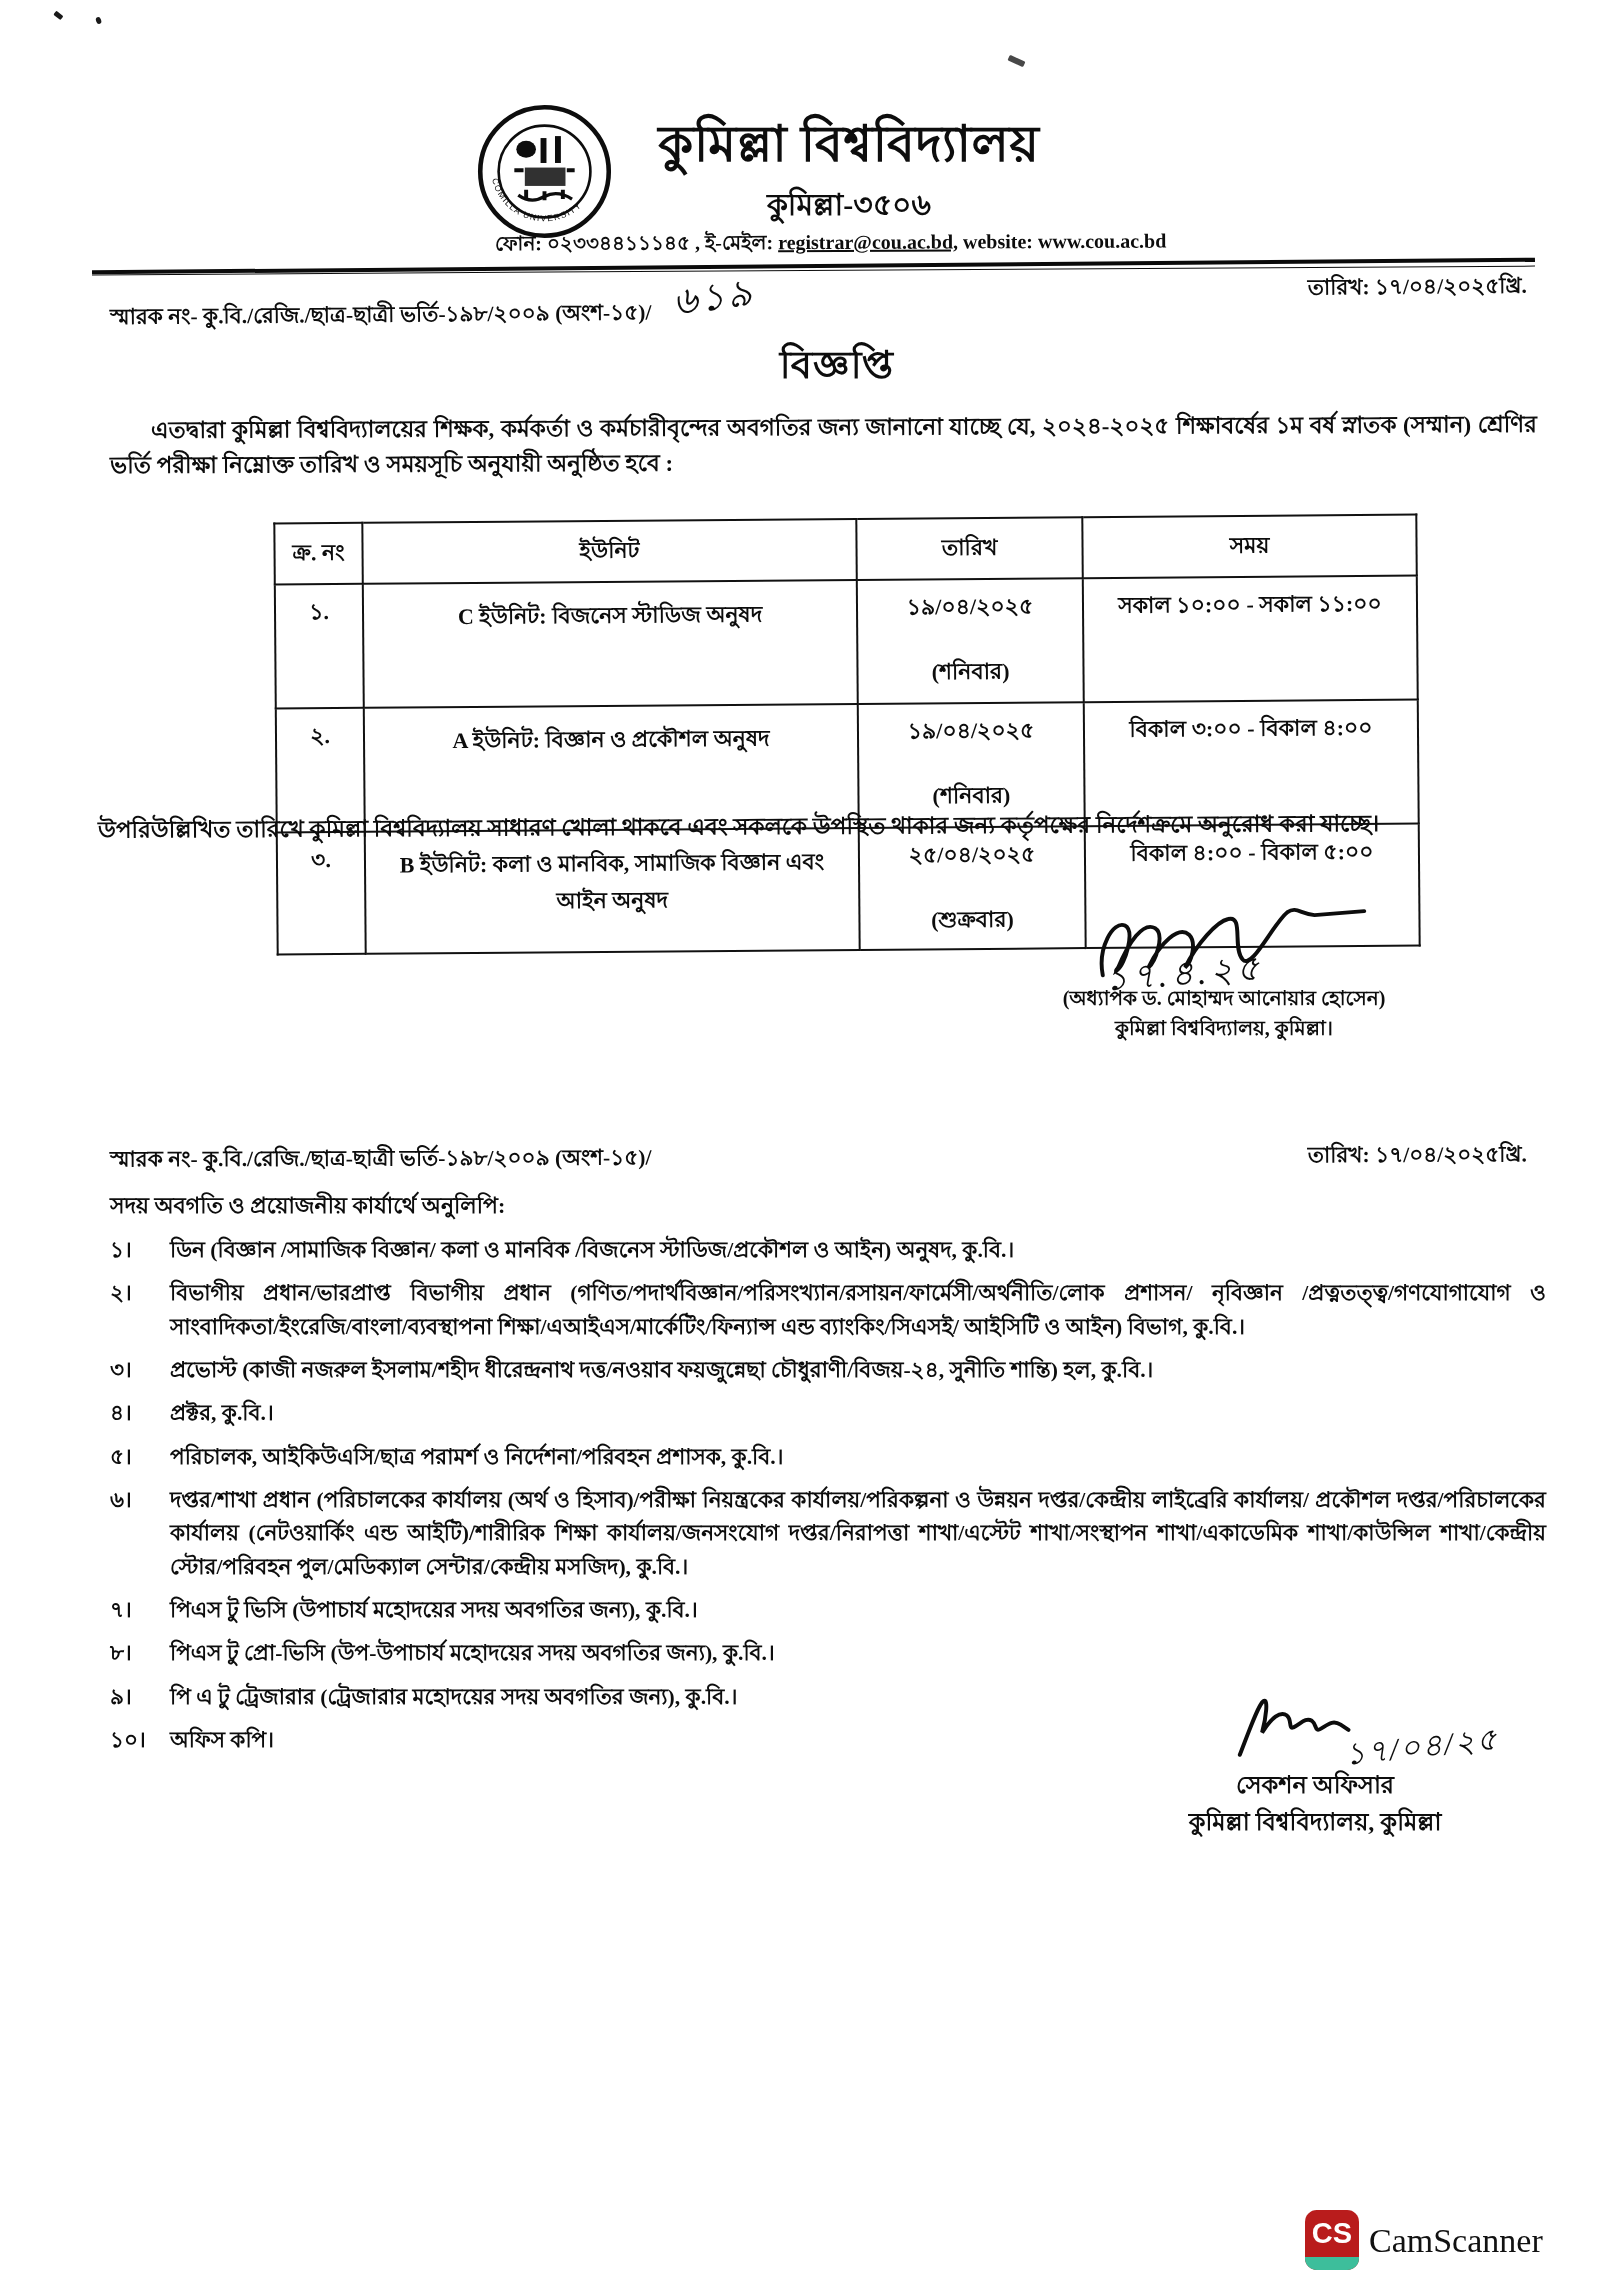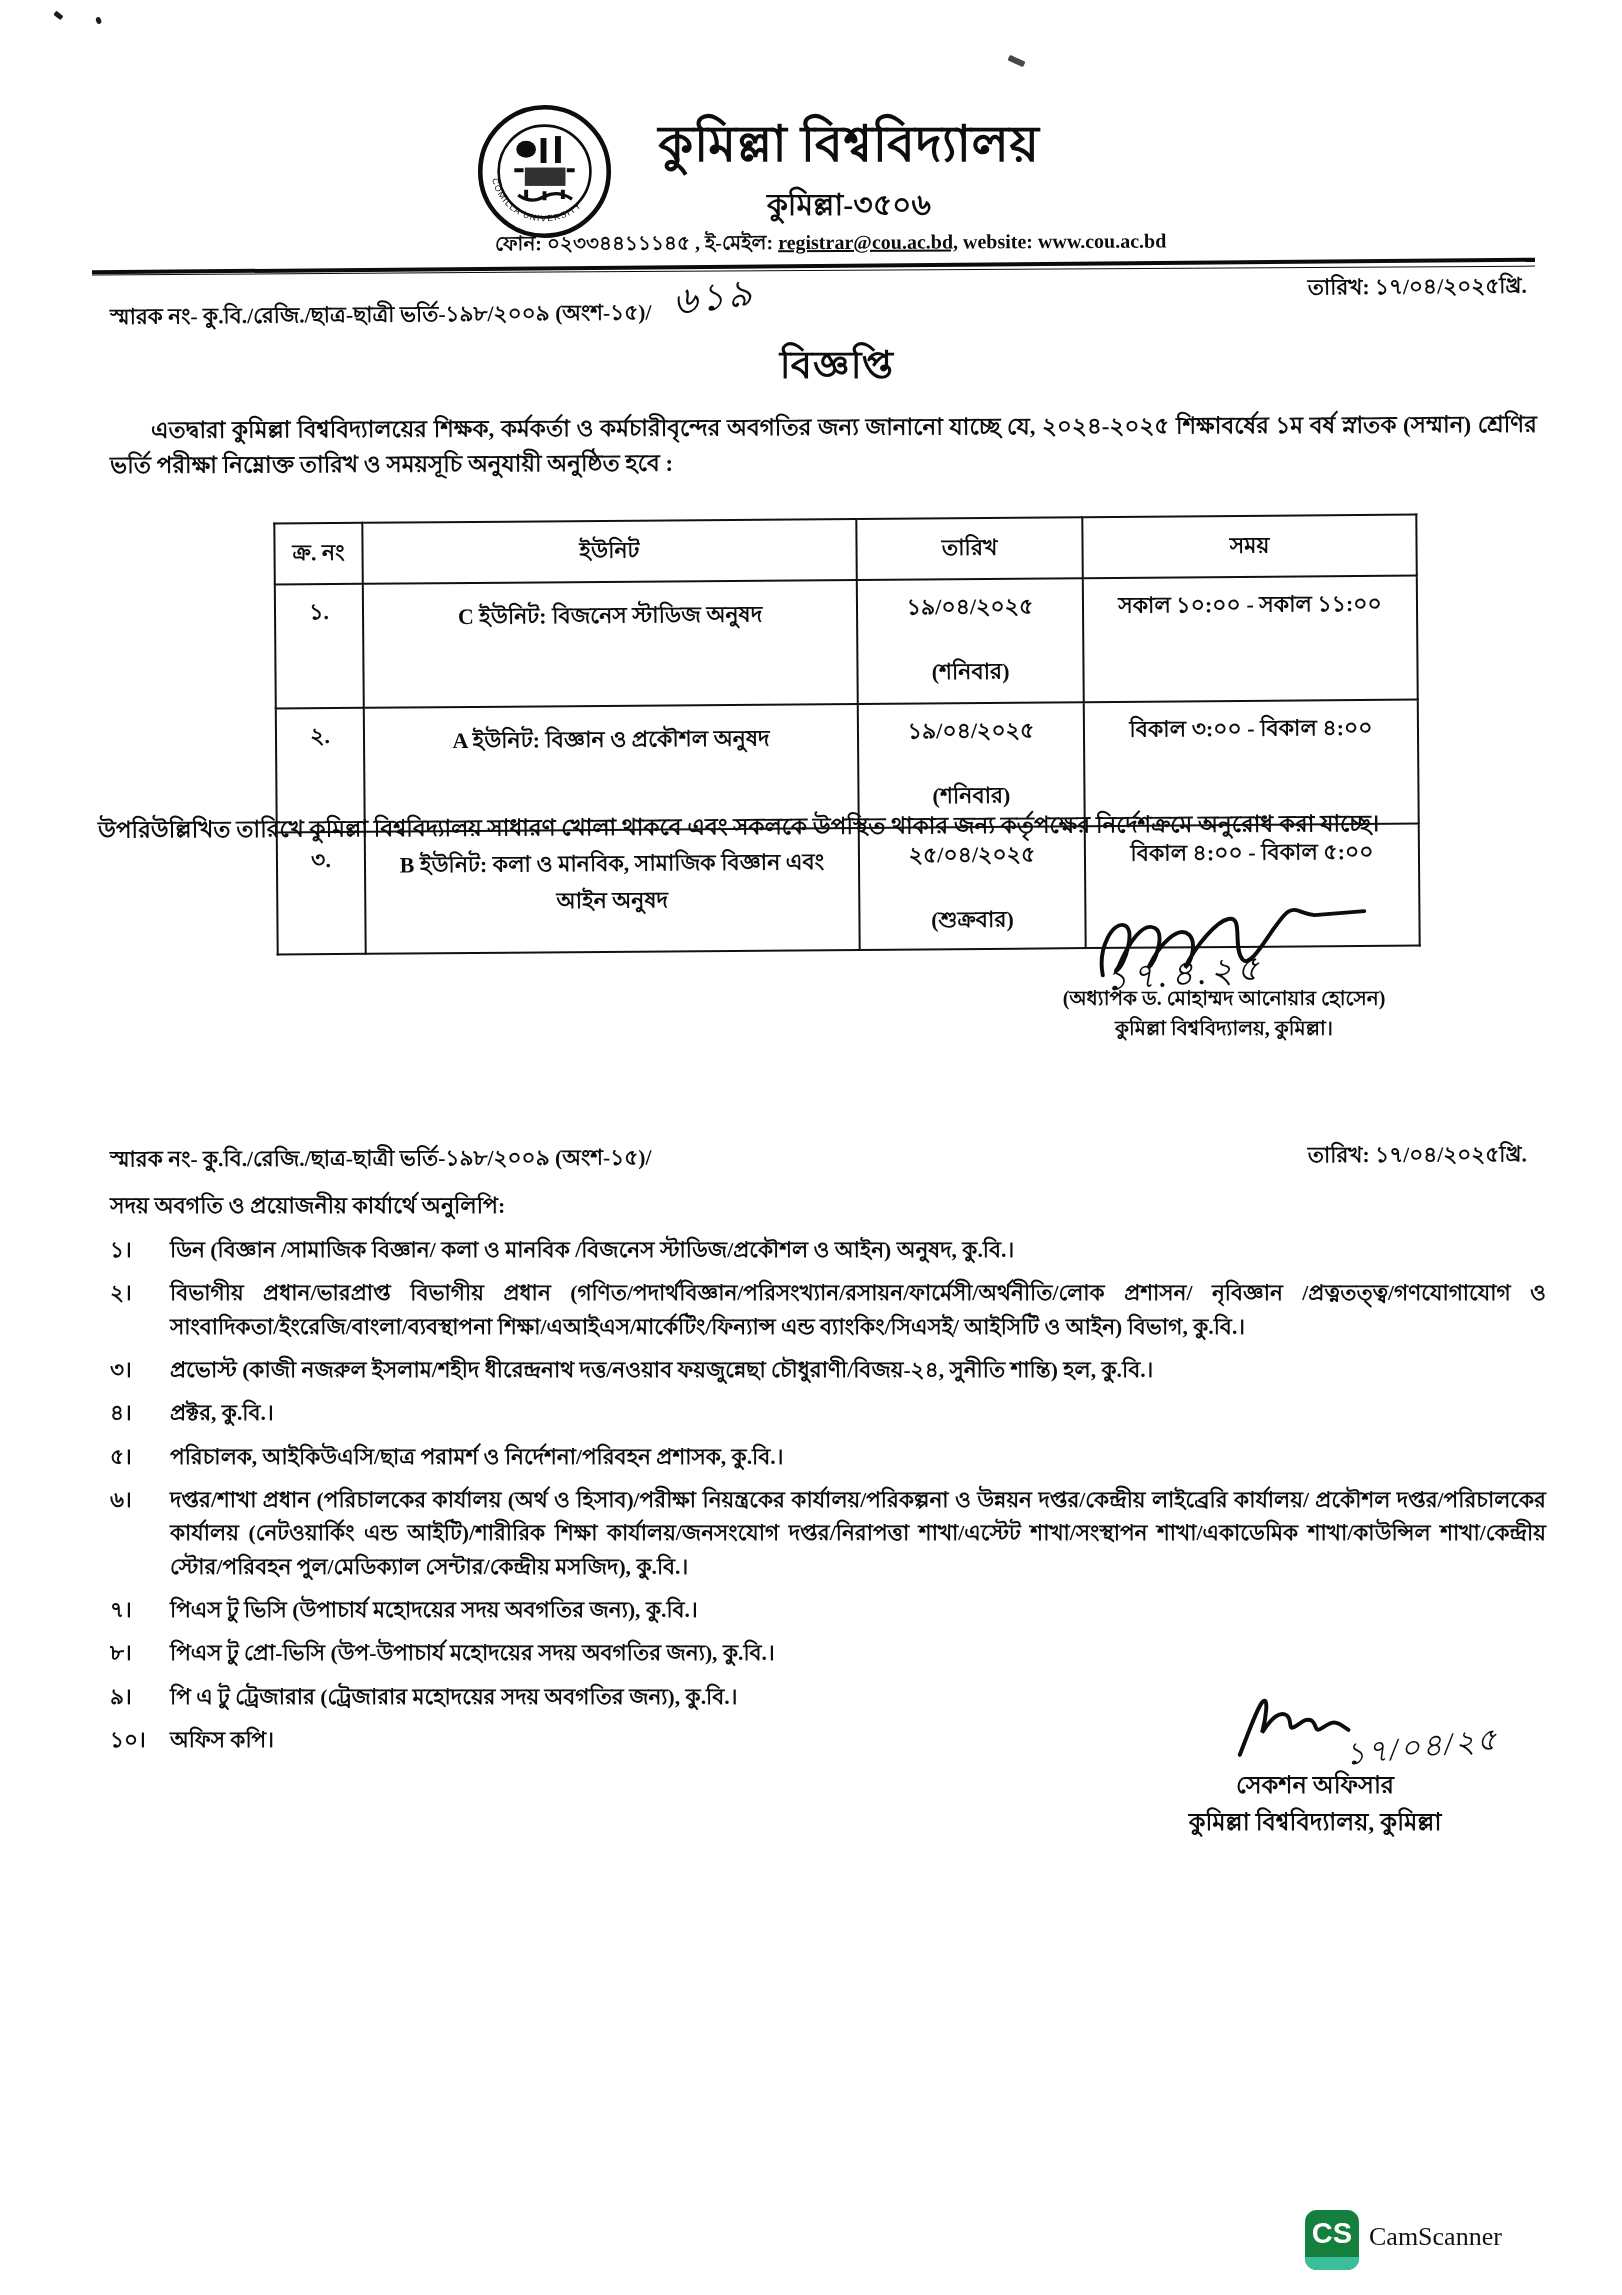--- a/index.html
+++ b/index.html
@@ -78,26 +78,26 @@
 
   
   .off-sign { position:absolute; left:1220px; top:1692px; }
   .hand-date2 { position:absolute; left:1345px; top:1722px; font-size:31px; font-style:italic;
     transform:rotate(-6deg); letter-spacing:2px; }
   .off-block { position:absolute; left:1086px; top:1767px; width:458px; text-align:center;
     font-size:24px; font-weight:700; line-height:1.55; }
 
   
   .cs-badge { position:absolute; left:1305px; top:2210px; width:54px; height:60px;
-    border-radius:11.8px; overflow:hidden; background:#15803d; }
+    border-radius:11.8px; overflow:hidden; background:#b91c1c; }
   .cs-badge .cs-txt { position:absolute; left:0; right:0; top:6.5px; text-align:center;
     color:#fff; font-family:"Liberation Sans","DejaVu Sans",sans-serif;
     font-weight:700; font-size:29px; letter-spacing:0; }
   .cs-badge .cs-strip { position:absolute; left:0; right:0; bottom:0; height:13px; background:#3dbe9b; }
-  .cs-label { position:absolute; left:1369px; top:2222px; font-size:26px; color:#111;
+  .cs-label { position:absolute; left:1369px; top:2222px; font-size:34px; color:#111;
     font-family:"Liberation Serif","DejaVu Serif",serif; }
   svg { display:block; }
 </style>
 </head>
 <body>
 
 <div class="page">
 
   <div class="speck s1"></div>
   <div class="speck s2"></div>

